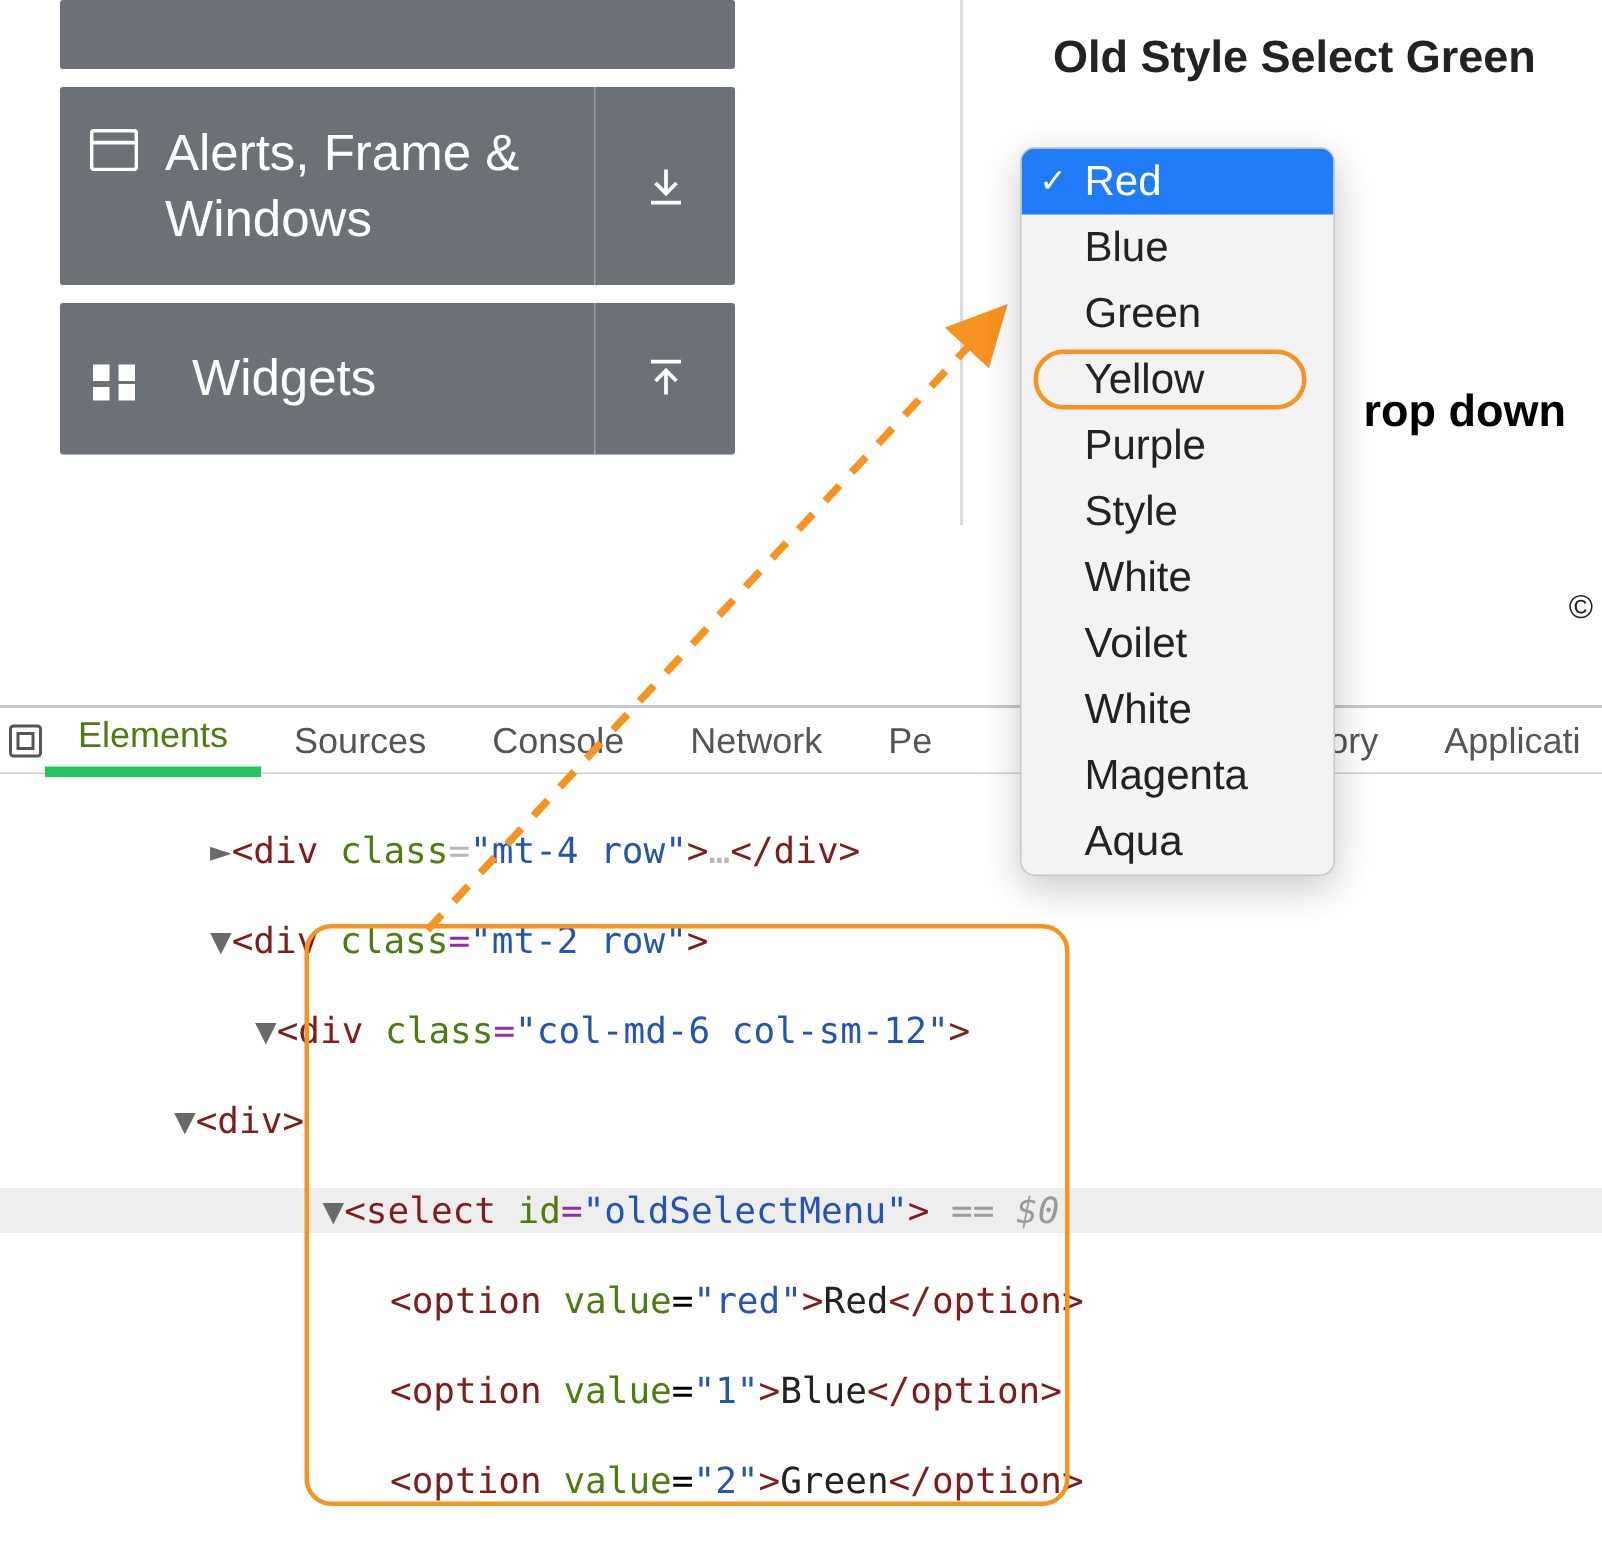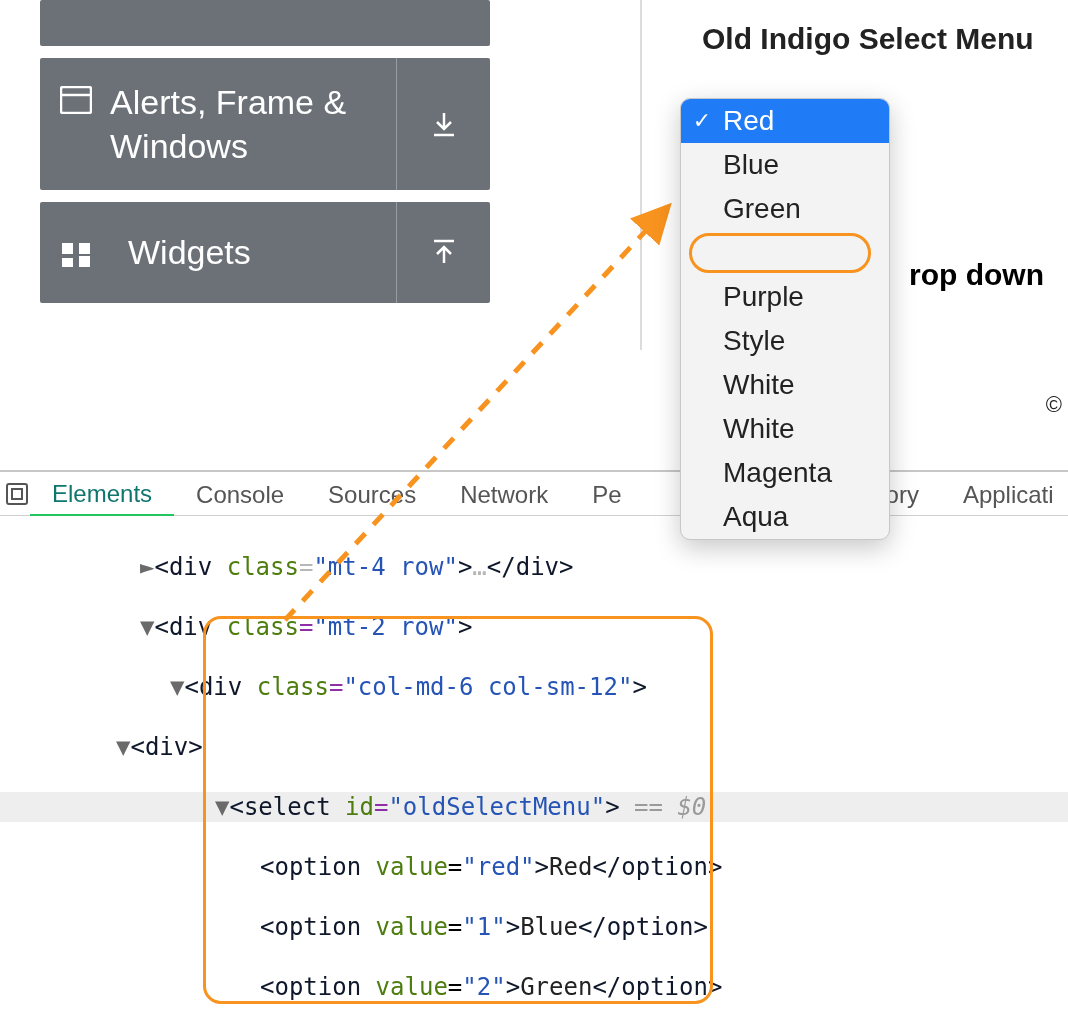--- a/index.html
+++ b/index.html
@@ -174,39 +174,39 @@
     width: 52px;
     display: flex;
     align-items: center;
     justify-content: center;
   }
   .dt-tab {
     padding: 8px 22px 6px 22px;
     cursor: pointer;
   }
   .dt-tab.active {
-    color: #0f766e;
-    border-bottom: 2px solid #22c55e;
+    color: #4d7c0f;
+    border-bottom: 7px solid #22c55e;
   }
   .dt-dom {
     font-family: ui-monospace, Menlo, Consolas, monospace;
     font-size: 24px;
     line-height: 30px;
     padding: 6px 0 0 0;
     white-space: pre;
     position: relative;
   }
   .dom-line {
     padding-left: 0;
   }
   .dom-line.selected-line {
     background: #eeeeee;
   }
   .tri { color: #6a6a6a; }
-  .tag { color: #0f172a; text-align: center; }
+  .tag { color: #7f1d1d; text-align: center; }
   .attr { color: #4d7c0f; }
   .val { color: #2554b5; }
   .txt { color: #222; }
   .punct { color: #8f2fa8; }
   .muted { color: #9a9a9a; font-style: italic; }
 
   .code-ring {
     position: absolute;
     left: 203px;
     top: 100px;
@@ -271,53 +271,58 @@
         <svg viewBox="0 0 30 30">
             <path d="M15 26 L15 10 M8 17 L15 10 L22 17 M5 4 H25" fill="none" stroke="#fff" stroke-width="2.5"></path>
           </svg>
       </span>
     </div>
   </div>
 </div>
 
 <div class="right-col">
   <div class="vertical-sep"></div>
-  <div class="heading">Old Indigo Select Menu</div>
+  <div class="heading">Old Style Select Green</div>
   <div class="dropdown-text">rop down</div>
   <div class="copyright">©</div>
 </div>
 
 <div class="select-popup">
   <div class="option-row selected">
     <span class="check">✓</span>
     <span class="label">Red</span>
   </div>
   <div class="option-row">
       <span class="check"></span>
       <span class="label">Blue</span>
     </div>
   <div class="option-row">
       <span class="check"></span>
       <span class="label">Green</span>
     </div>
   <div class="option-row highlighted">
     <span class="check"></span>
+      <span class="label">Yellow</span>
     <span class="highlight-ring"></span>
   </div>
   <div class="option-row">
       <span class="check"></span>
       <span class="label">Purple</span>
     </div>
   <div class="option-row">
       <span class="check"></span>
       <span class="label">Style</span>
     </div>
   <div class="option-row">
       <span class="check"></span>
       <span class="label">White</span>
+    </div>
+  <div class="option-row">
+      <span class="check"></span>
+      <span class="label">Voilet</span>
     </div>
   <div class="option-row">
       <span class="check"></span>
       <span class="label">White</span>
     </div>
   <div class="option-row">
       <span class="check"></span>
       <span class="label">Magenta</span>
     </div>
   <div class="option-row">
@@ -337,22 +342,22 @@
 
 <div class="devtools">
   <div class="dt-tabs">
     <div class="dt-inspect">
       <svg width="26" height="26" viewBox="0 0 26 26">
           <rect x="3" y="3" width="20" height="20" rx="2" fill="none" stroke="#555" stroke-width="2"></rect>
           <rect x="8" y="8" width="10" height="10" fill="none" stroke="#555" stroke-width="2"></rect>
         </svg>
     </div>
     <div class="dt-tab active">Elements</div>
+    <div class="dt-tab">Sources</div>
     <div class="dt-tab">Console</div>
-    <div class="dt-tab">Sources</div>
     <div class="dt-tab">Network</div>
     <div class="dt-tab">Pe</div>
     <div class="dt-tab" style="margin-left:220px">ory</div>
     <div class="dt-tab">Applicati</div>
   </div>
 
   <div class="dt-dom">
 <div class="dom-line" style="padding-left:140px;color:#b7b7b7"><span class="tri">►</span><span class="tag">&lt;div</span><span class="attr"> class</span>=<span class="val">"mt-4 row"</span><span class="tag">&gt;</span>…<span class="tag">&lt;/div&gt;</span></div>
 <div class="dom-line" style="padding-left:140px"><span class="tri">▼</span><span class="tag">&lt;div</span><span class="attr"> class</span><span class="punct">=</span><span class="val">"mt-2 row"</span><span class="tag">&gt;</span></div>
 <div class="dom-line" style="padding-left:170px"><span class="tri">▼</span><span class="tag">&lt;div</span><span class="attr"> class</span><span class="punct">=</span><span class="val">"col-md-6 col-sm-12"</span><span class="tag">&gt;</span></div>

